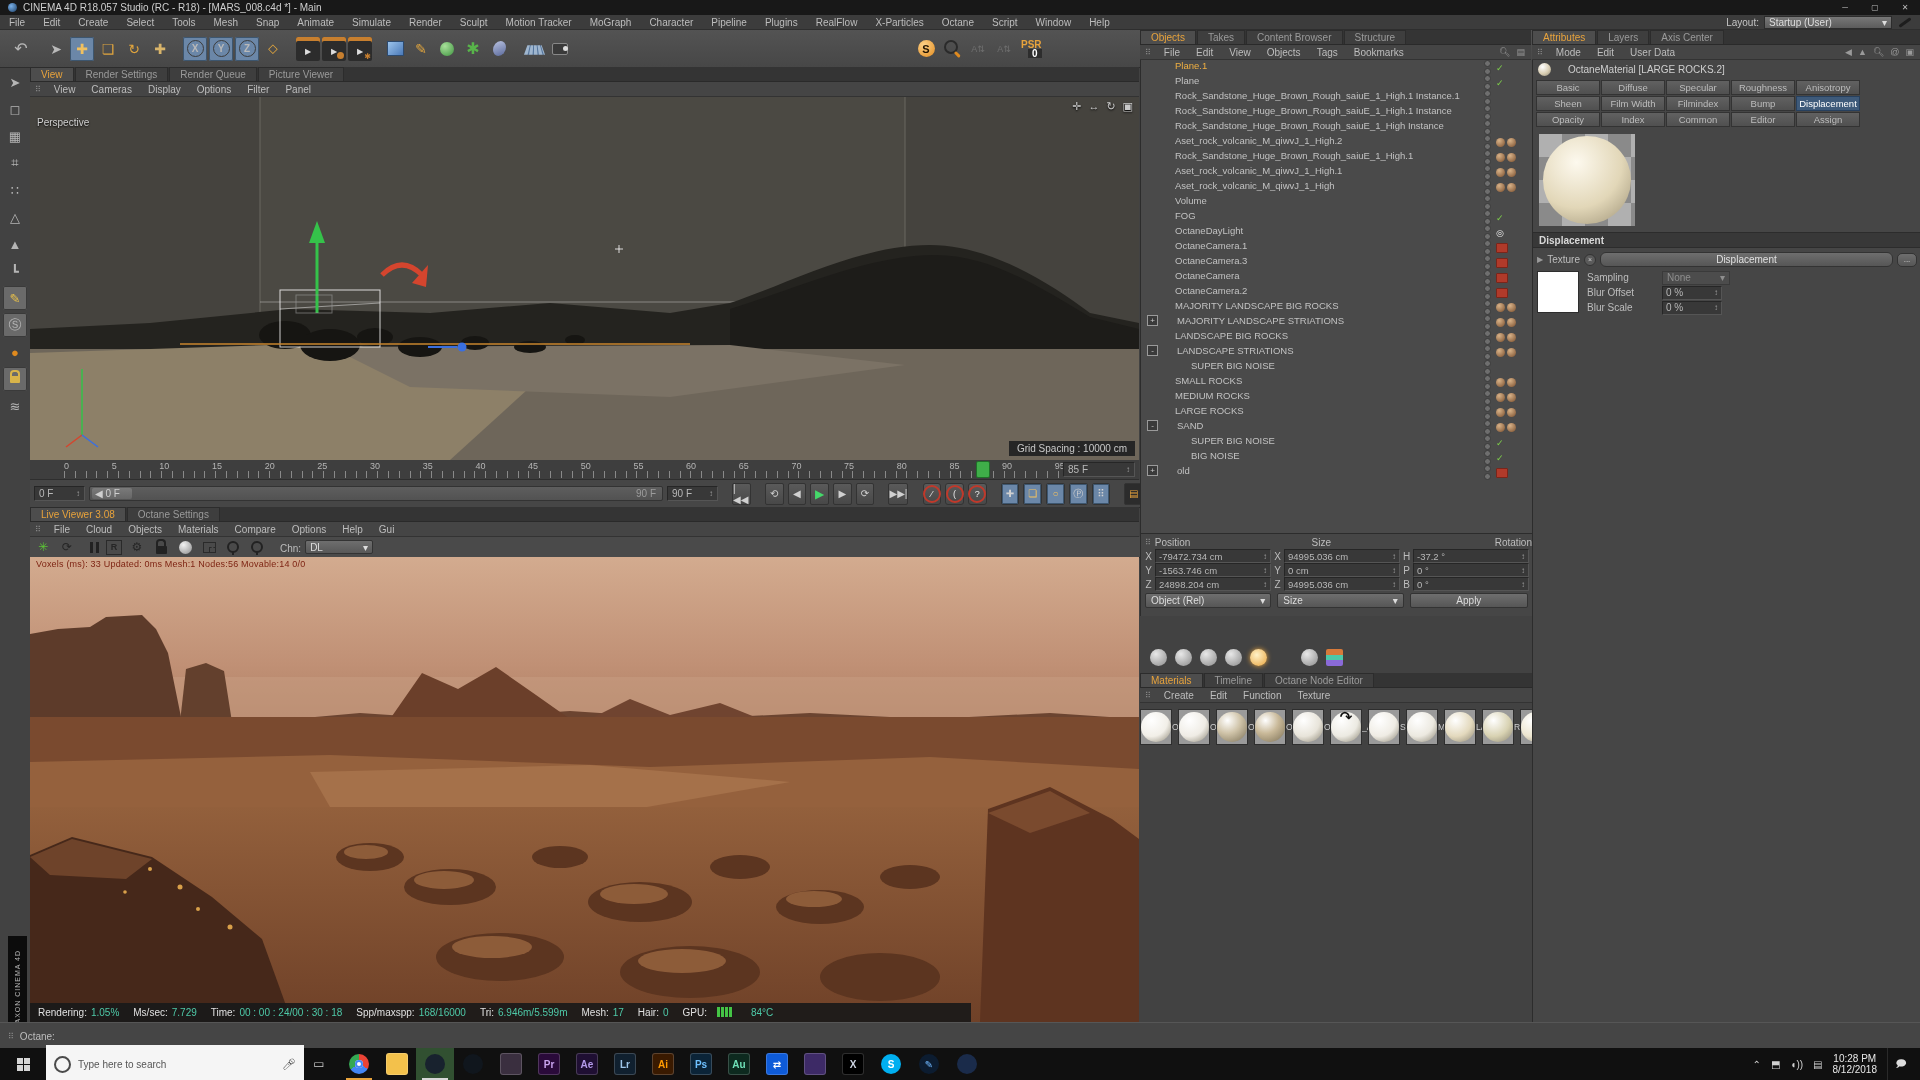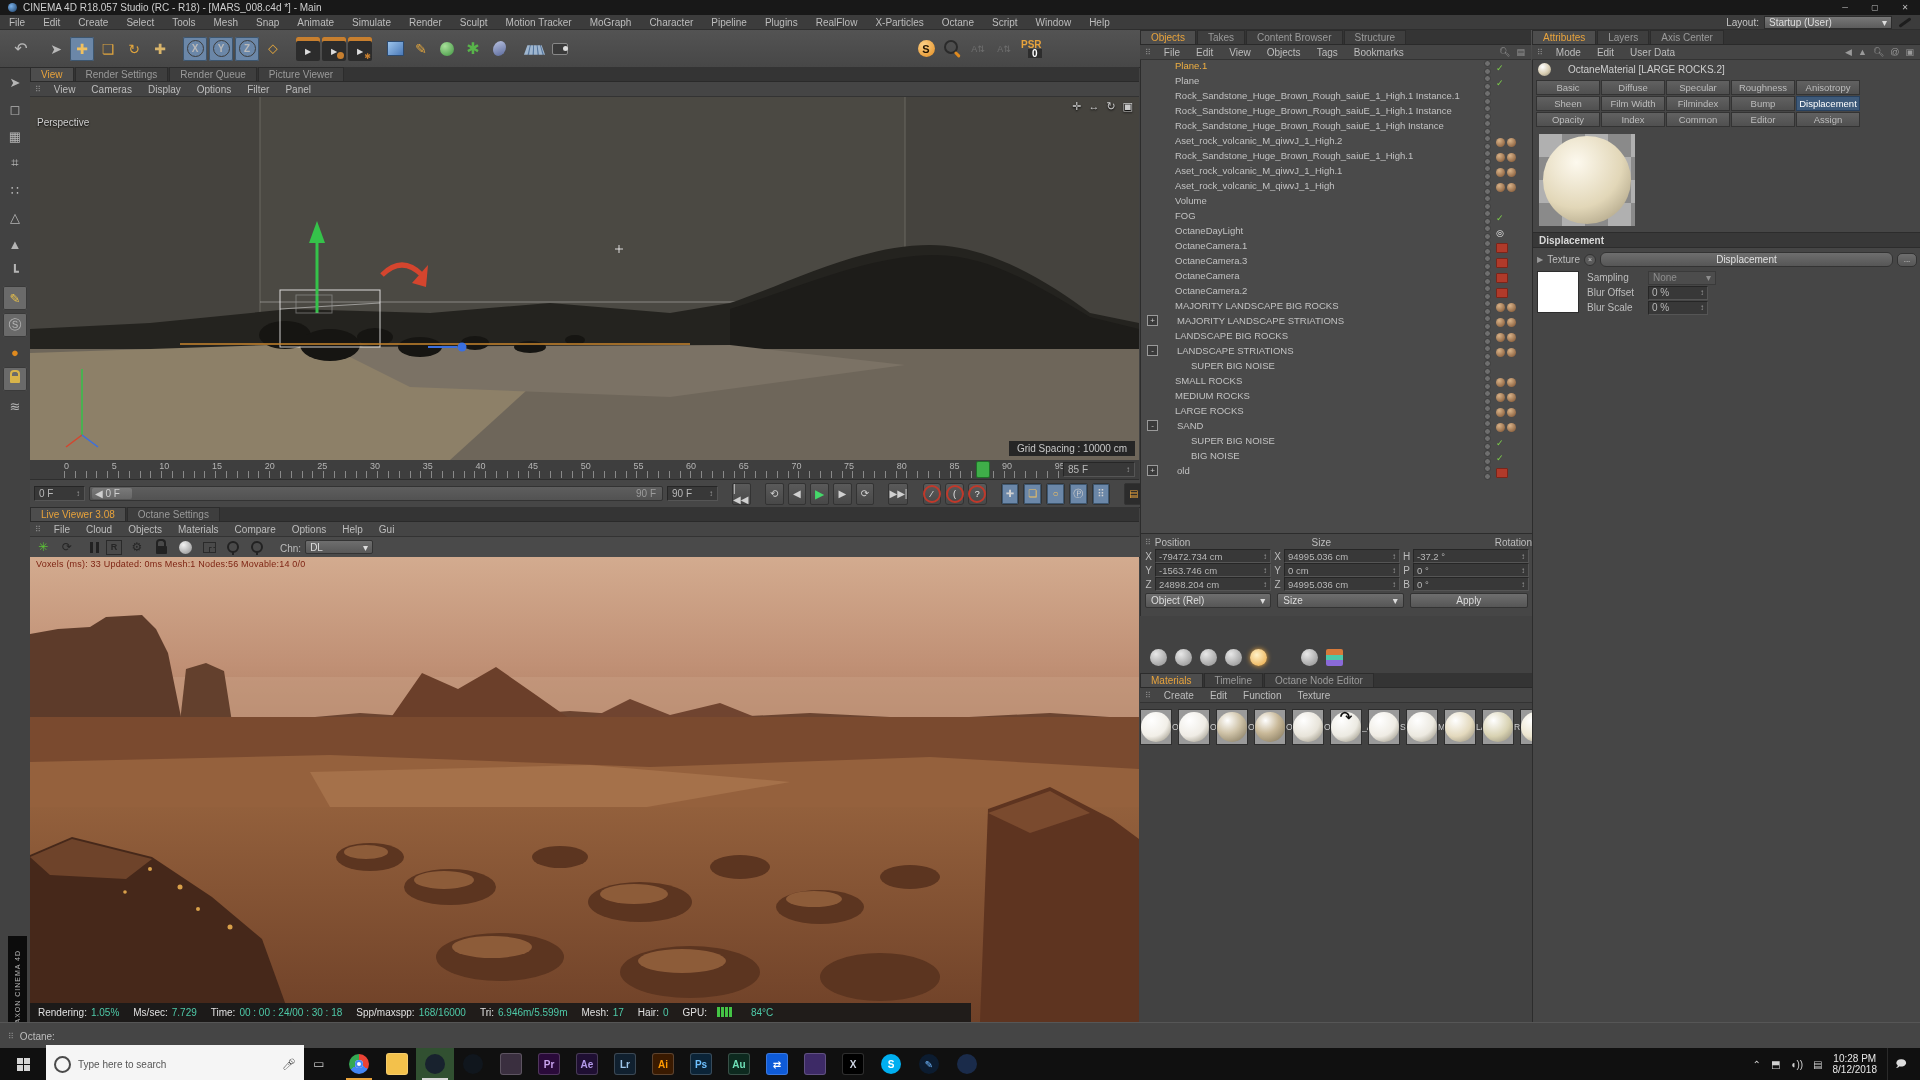--- a/index.html
+++ b/index.html
@@ -199,21 +199,21 @@
   .preview .psphere{width:88px;height:88px;border-radius:50%;background:radial-gradient(circle at 38% 30%,#fdf9ee,#e2d7b8 55%,#9a8f73)}
   .secbar{margin-top:6px;height:14px;background:#383838;border-top:1px solid #2c2c2c;border-bottom:1px solid #2c2c2c;display:flex;align-items:center;padding:0 6px;color:#d8d8d8;font-weight:bold;font-size:10px}
   .texrow{display:flex;align-items:center;gap:4px;padding:4px 4px 2px 4px;color:#bdbdbd}
   .texarrow{color:#9a9a9a;font-size:8px}
   .texcirc{width:10px;height:10px;border-radius:50%;background:#5a5a5a;border:1px solid #333;display:flex;align-items:center;justify-content:center;font-size:7px;color:#ccc}
   .texbtn{flex:1;height:13px;background:linear-gradient(#6e6e6e,#565656);border:1px solid #333;border-radius:6px;display:flex;align-items:center;justify-content:center;color:#e0e0e0}
   .dotbtn{width:18px;height:12px;background:linear-gradient(#6e6e6e,#565656);border:1px solid #333;border-radius:5px;color:#ddd;display:flex;align-items:center;justify-content:center;font-size:8px}
   .texparams{display:flex;gap:8px;padding:2px 4px}
   .texthumb{width:40px;height:40px;background:#fff;border:1px solid #2e2e2e}
   .tpcol{display:flex;flex-direction:column;gap:2px}
-  .tprow{display:flex;align-items:center;gap:6px;height:13px}
+  .tprow{display:flex;align-items:center;gap:20px;height:13px}
   .tplabel{width:55px;color:#bdbdbd;text-align:left}
   .tpdd{width:58px;height:12px;background:#4c4c4c;border:1px solid #3a3a3a;color:#8e8e8e;display:flex;align-items:center;justify-content:space-between;padding:0 4px}
   .tpfield{width:52px;height:12px;background:#383838;border:1px solid #262626;border-right-color:#555;border-bottom-color:#555;color:#b8b8b8;display:flex;align-items:center;justify-content:space-between;padding:0 3px}
 </style>
 </head>
 <body>
 
 <div class="abs titlebar">
   <span class="app-ico"></span>
   <span>CINEMA 4D R18.057 Studio (RC - R18) - [MARS_008.c4d *] - Main</span>

